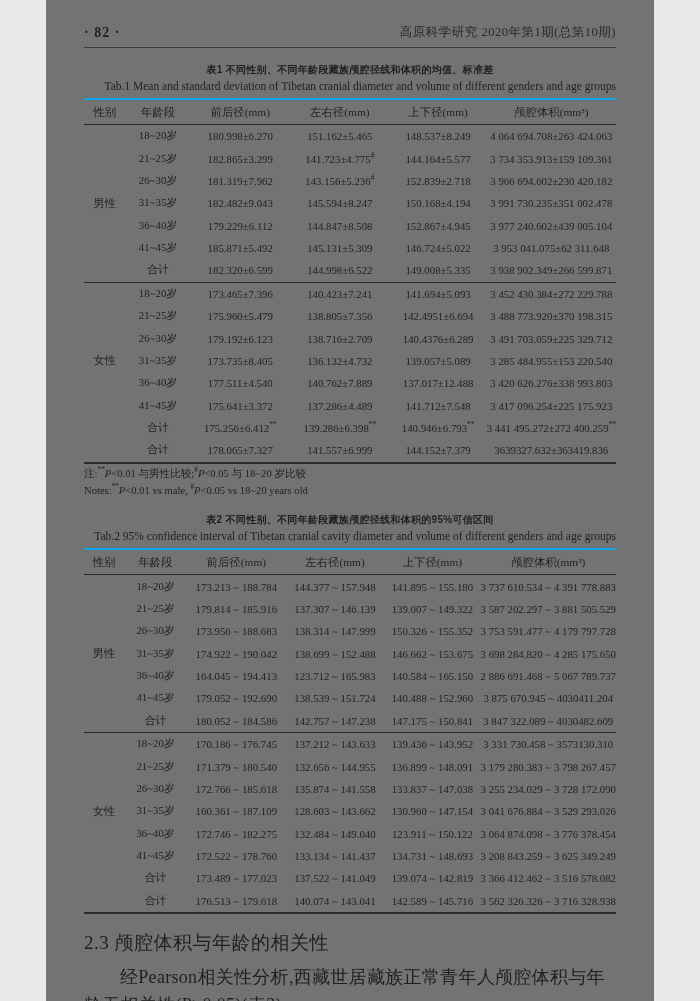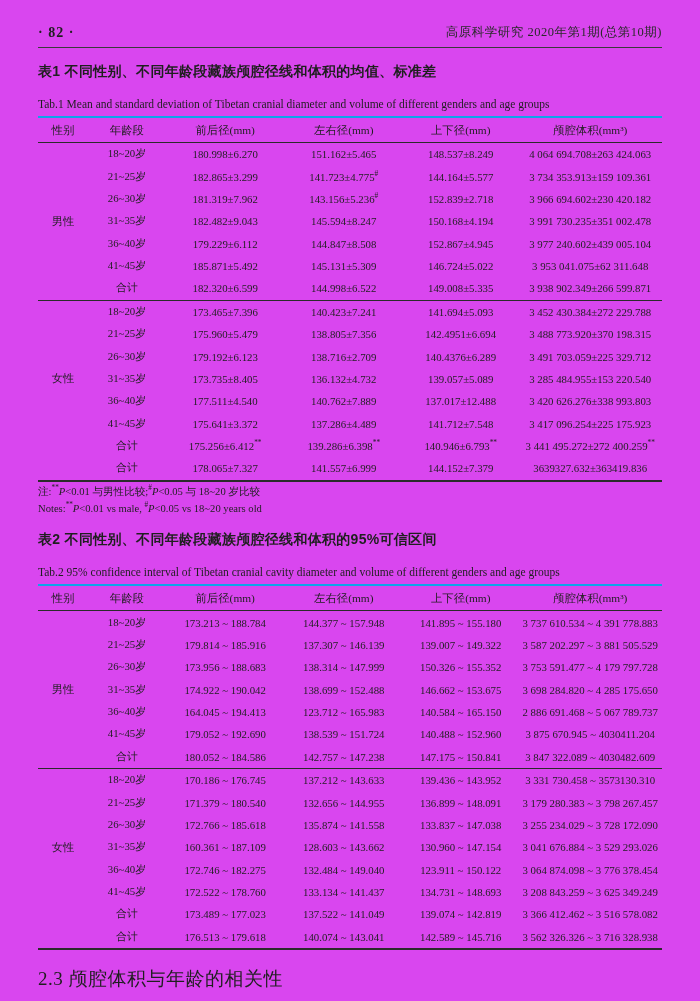--- a/index.html
+++ b/index.html
@@ -1,31 +1,31 @@
 <!DOCTYPE html>
 <html><head>
 <meta charset="utf-8">
 <style>
   html,body{margin:0;padding:0;background:#e8e8e8;}
   .page{
-    width:700px;height:1001px;margin:0 auto;background:#d946ef;
+    width:608px;height:1001px;margin:0 auto;background:#737373;
     box-sizing:border-box;padding:24px 38px 0 38px;
     font-family:"Liberation Serif","DejaVu Serif",serif;
     color:#1f1f1f;position:relative;overflow:hidden;
   }
   .page-header{display:flex;justify-content:space-between;align-items:flex-end;}
   .page-num{font-size:14px;font-weight:bold;letter-spacing:1px;}
   .journal{font-size:12.5px;color:#2a2a2a;letter-spacing:0.5px;}
   .journal .bold{font-weight:normal;}
   .header-rule{border:none;border-top:1.4px solid #3a3a3a;margin:6px 0 0 0;}
   .tbl-title-zh{
-    text-align:left;font-weight:bold;font-size:14px;margin-top:15px;
+    text-align:center;font-weight:bold;font-size:10px;margin-top:15px;
     font-family:"Liberation Sans","DejaVu Sans",sans-serif;letter-spacing:0.3px;
   }
-  .tbl-title-en{text-align:left;font-size:11.5px;margin-top:17px;}
+  .tbl-title-en{text-align:right;font-size:11.5px;margin-top:3px;}
   table{
     width:100%;border-collapse:collapse;margin-top:6px;
     border-top:2px solid #0ea5e9;border-bottom:2px solid #2b2b2b;
     font-size:10.8px;
   }
   thead tr{border-bottom:1px solid #2b2b2b;}
   th{font-weight:normal;font-size:11.4px;padding:5px 0 4px 0;text-align:center;}
   td{text-align:center;padding:4.2px 0;white-space:nowrap;}
   tr.sep td{border-top:1px solid #2b2b2b;}
   td.gender{font-size:11.2px;}

